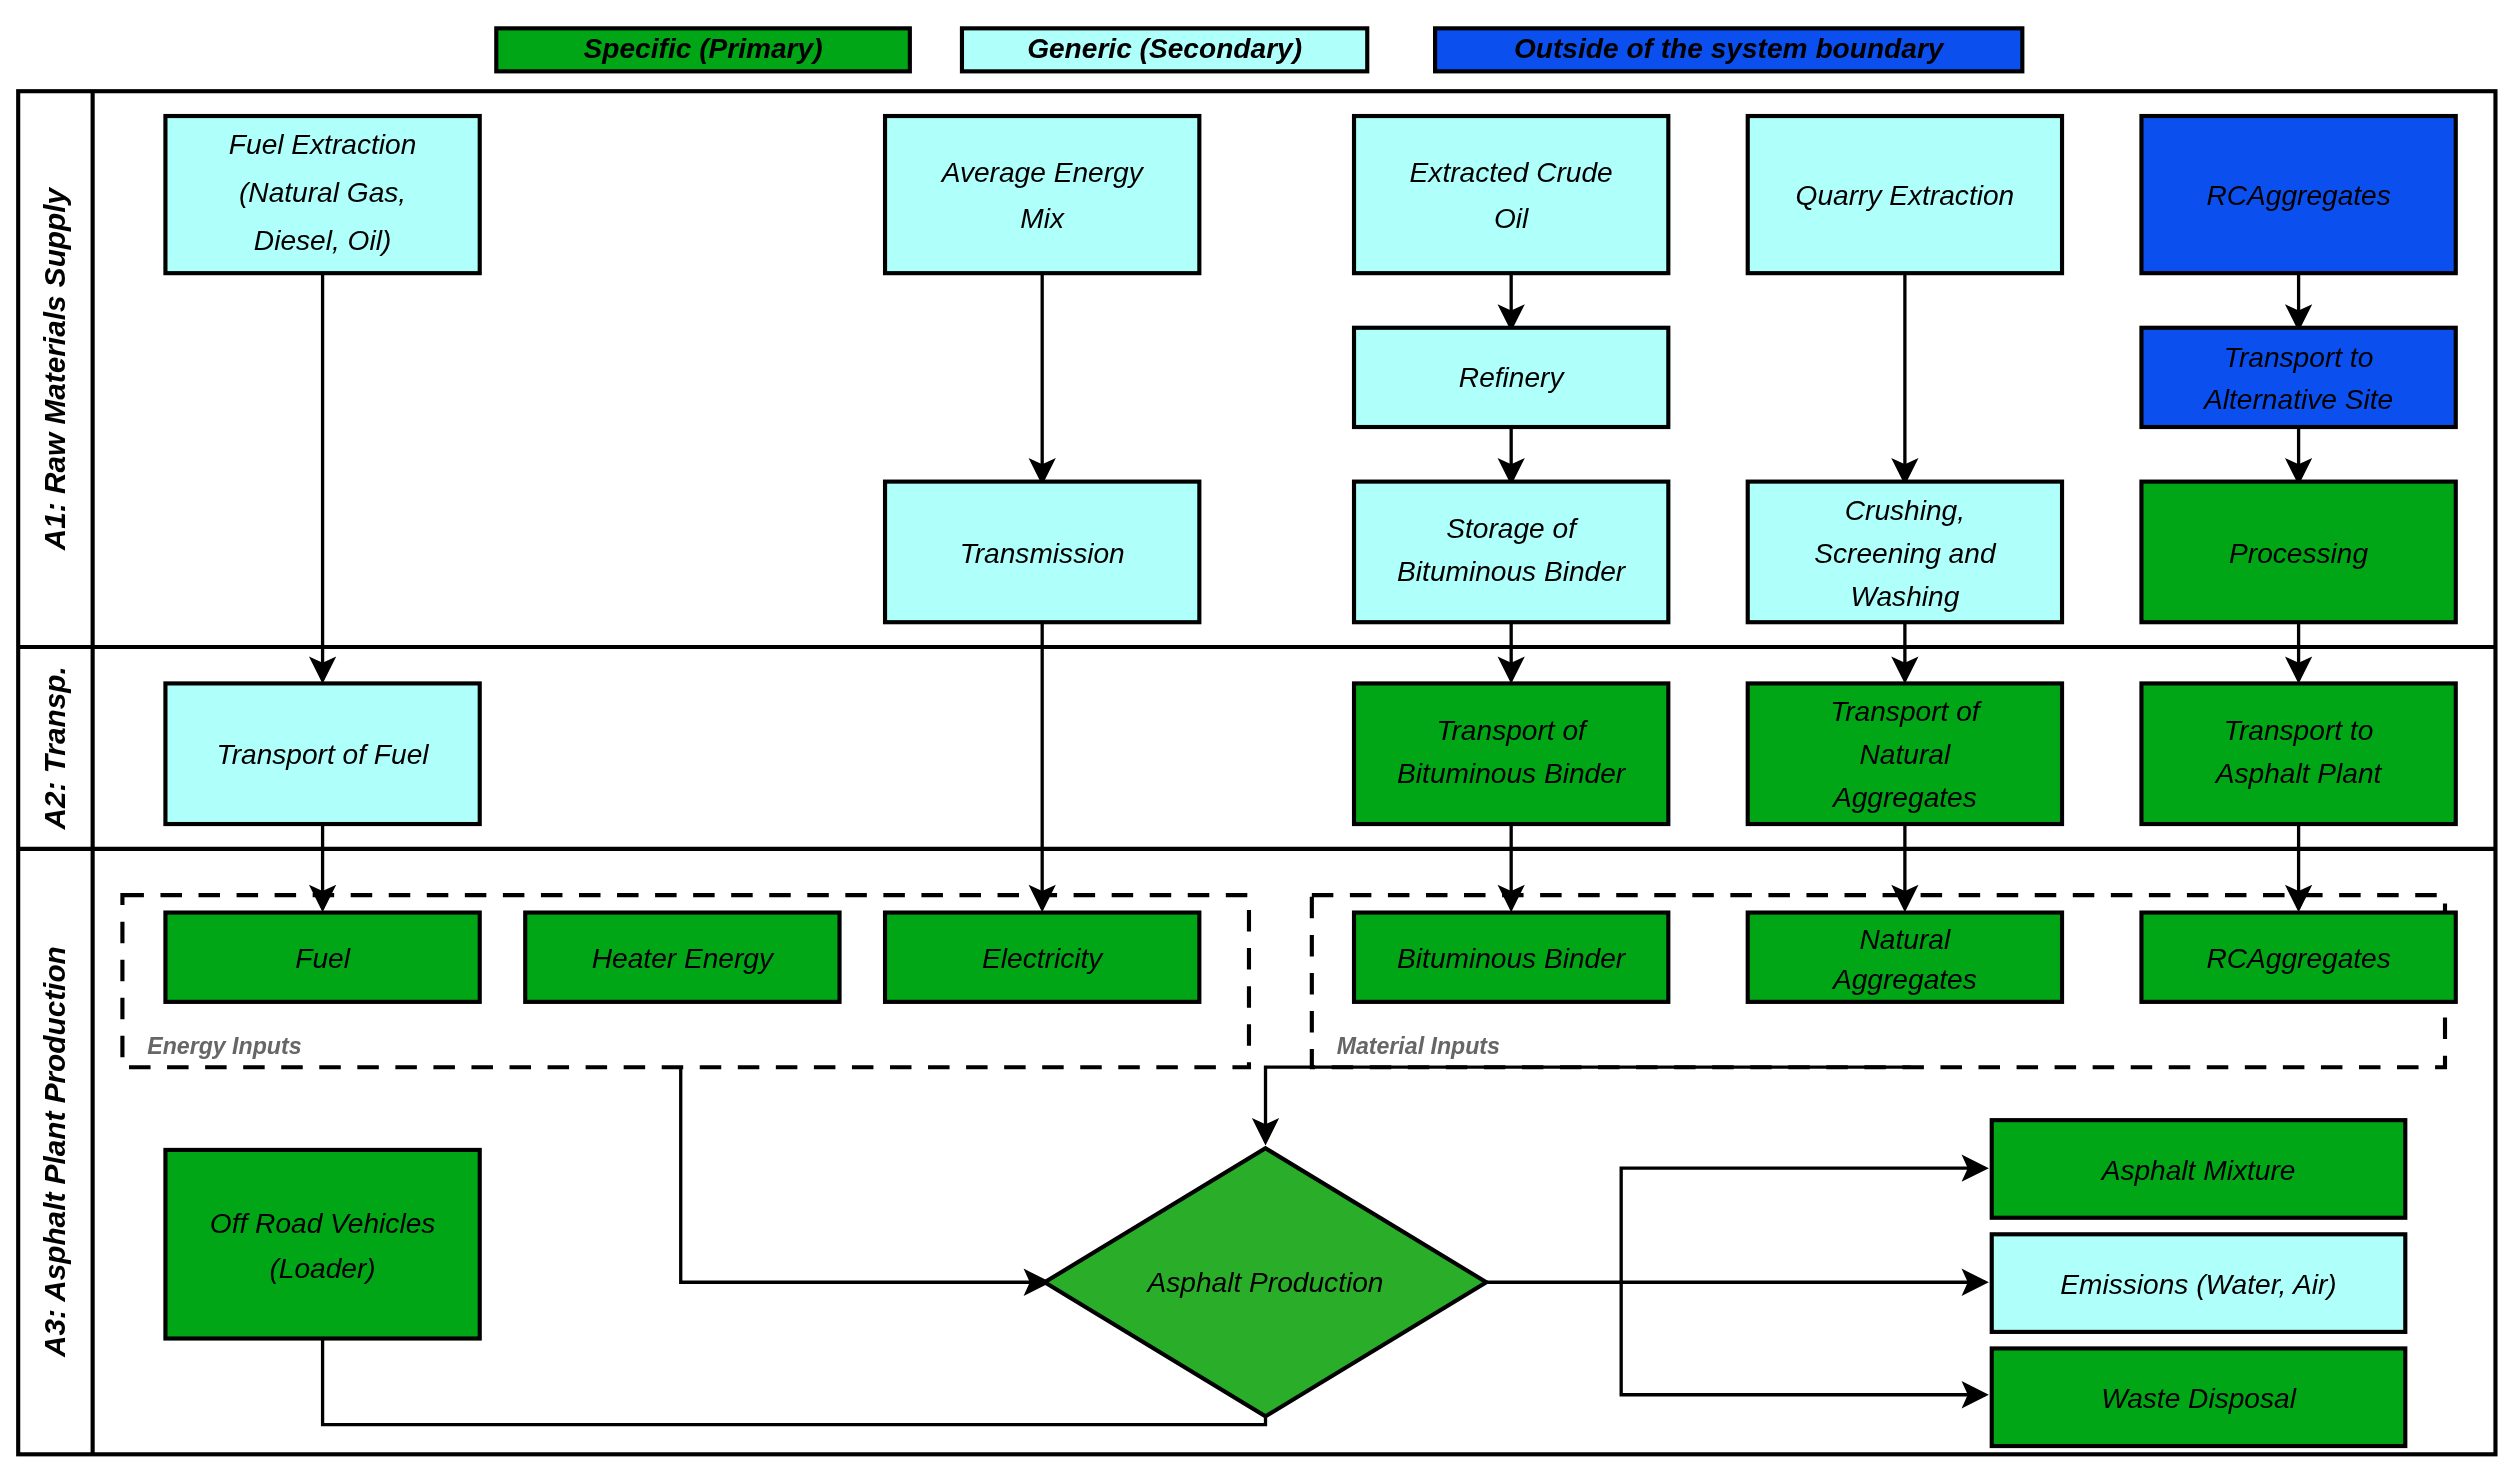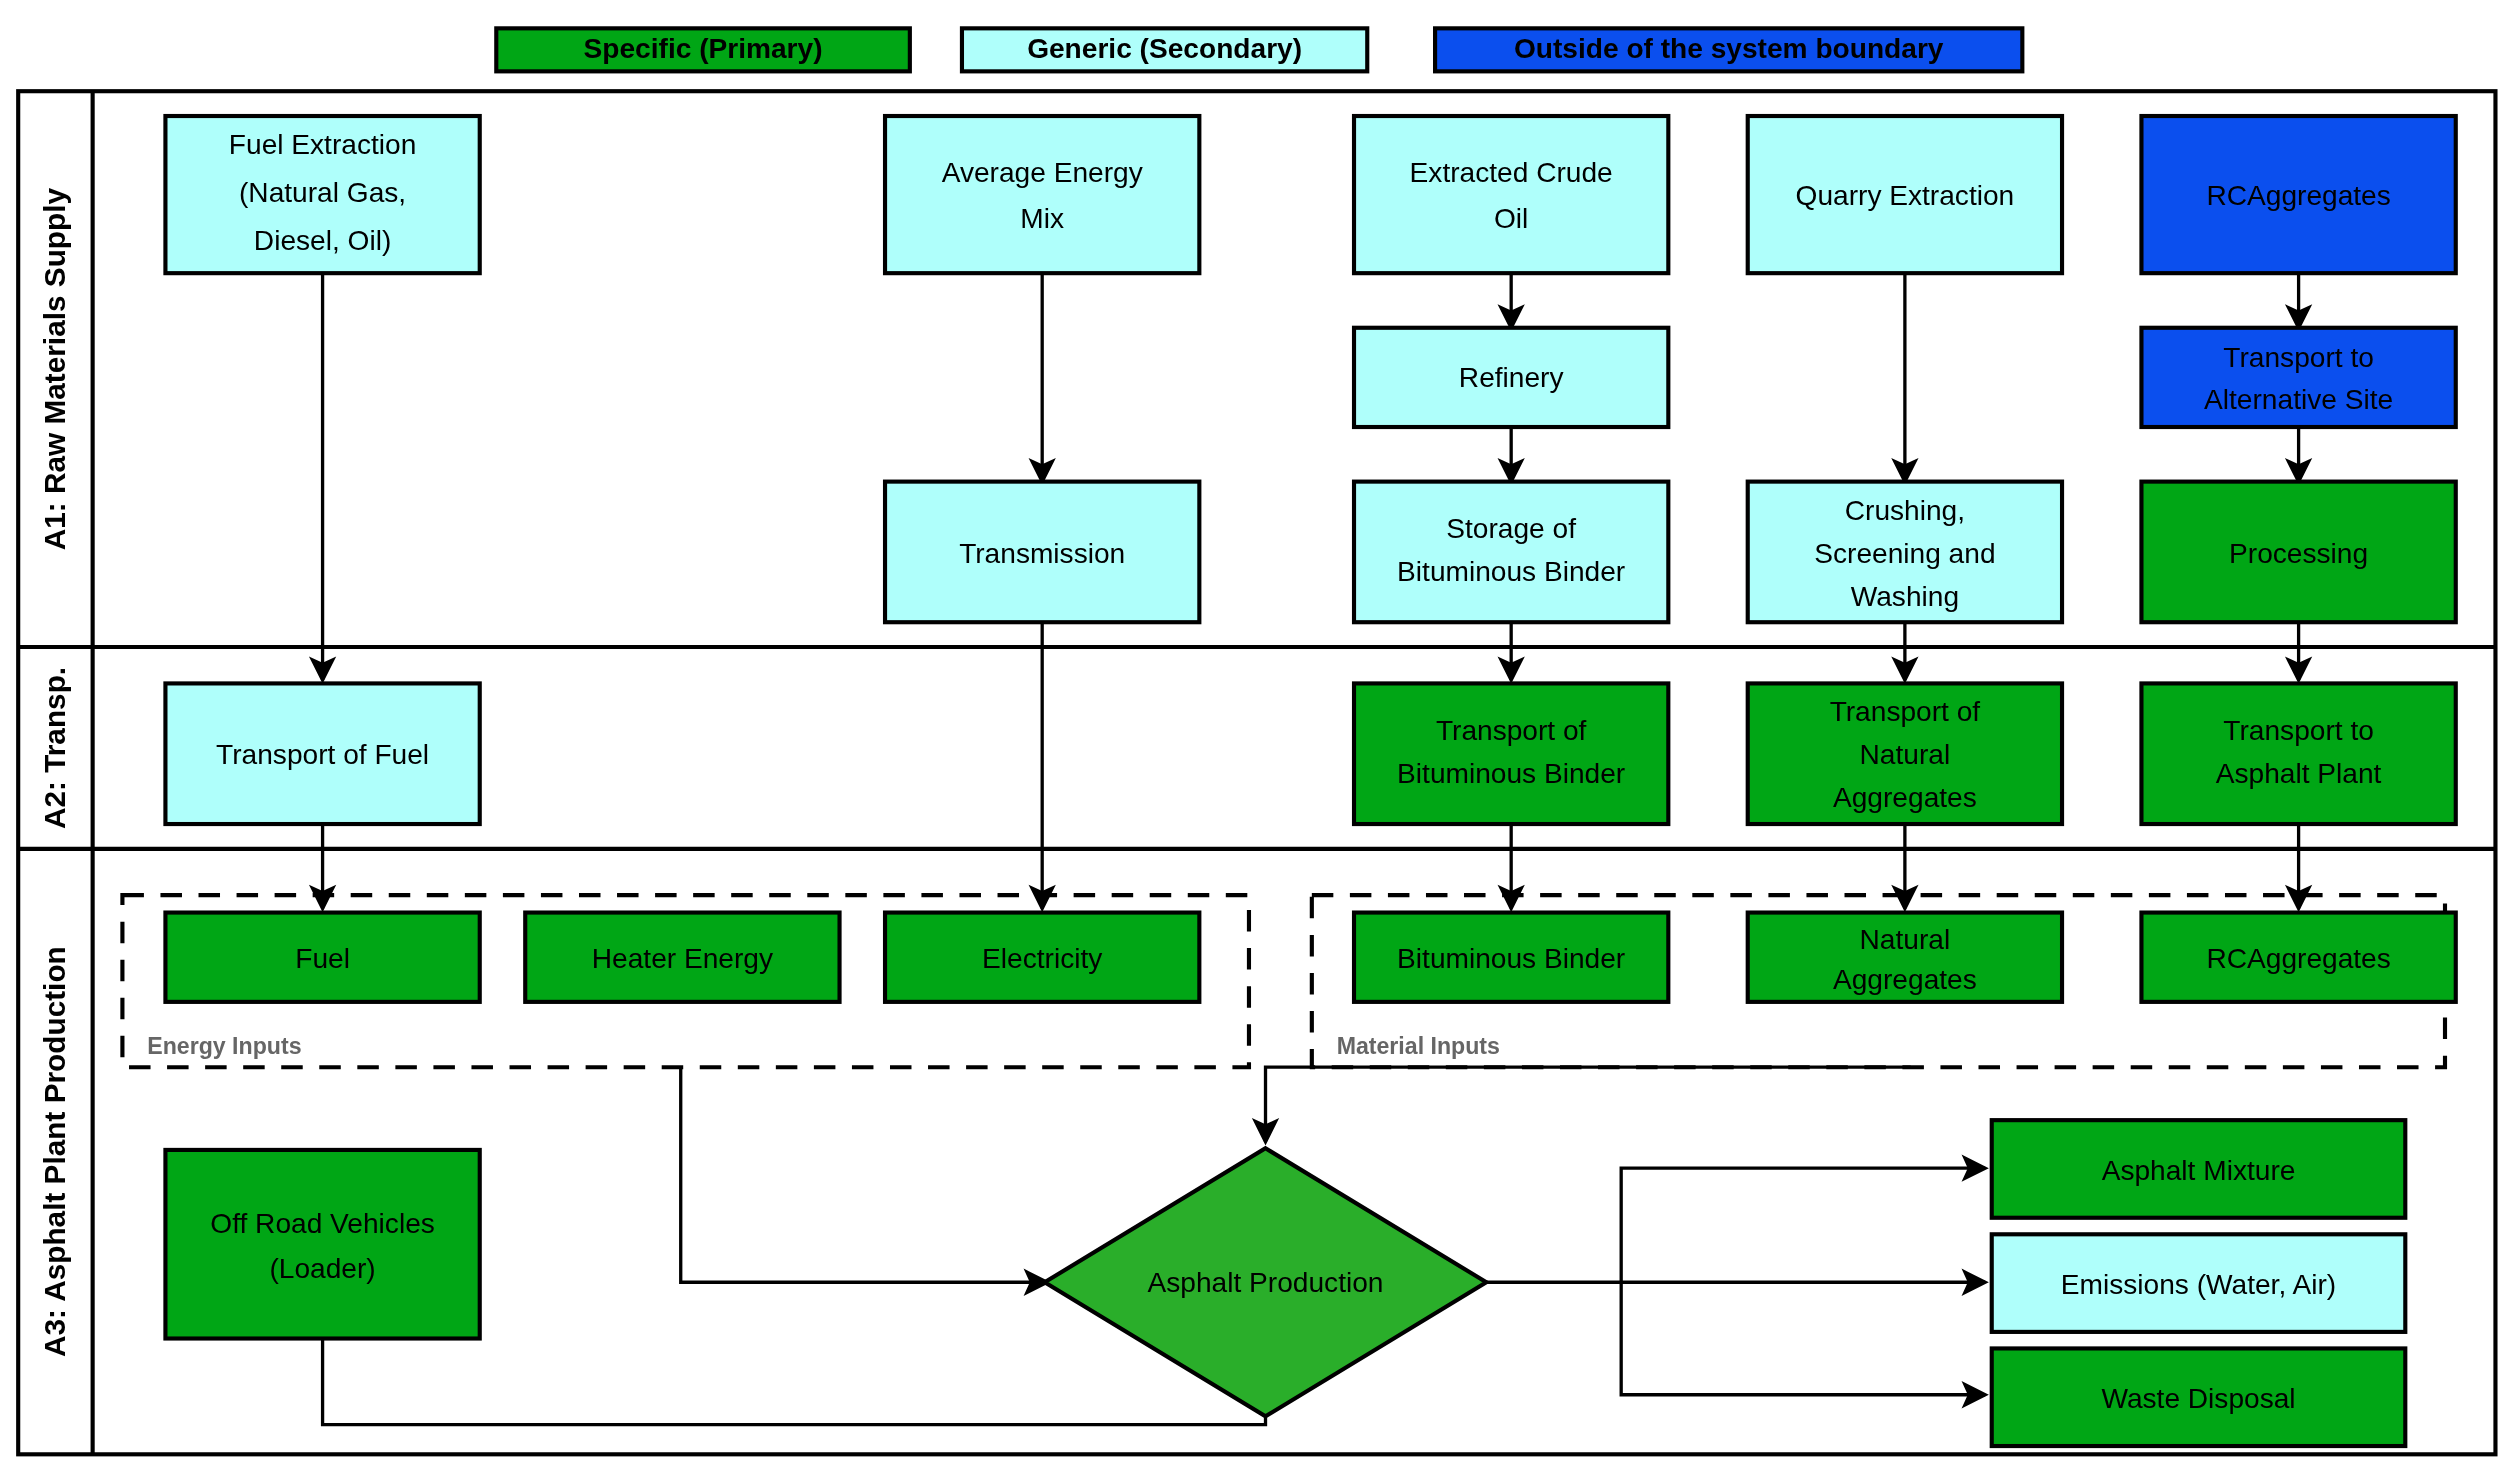--- a/index.html
+++ b/index.html
@@ -1,17 +1,17 @@
 <!DOCTYPE html>
 <html style="font-size:13.2px"><head>
 <meta charset="utf-8">
 <style>
   html,body{margin:0;padding:0;background:#ffffff;}
   body{width:2512px;height:1481px;font-family:"Liberation Sans",sans-serif;overflow:hidden;}
-  #stage{position:relative;width:2204px;height:1481px;}
+  #stage{position:relative;width:2204px;height:1481px;font-style:italic;}
   svg#flow{position:absolute;left:0;top:0;width:2512px;height:1481px;}
   .nodeLabel{font-family:"Liberation Sans",sans-serif;font-size:34px;fill:#000;}
   .legendLabel{font-family:"Liberation Sans",sans-serif;font-size:34px;font-weight:bold;fill:#000;}
   .bandLabel{font-family:"Liberation Sans",sans-serif;font-size:36px;font-weight:bold;fill:#000;}
   .groupLabel{font-family:"Liberation Sans",sans-serif;font-size:28px;font-weight:bold;fill:#666666;}
   .boxShape{stroke:#000000;stroke-width:5;}
   .frame{fill:none;stroke:#000000;stroke-width:5;}
   .divider{stroke:#000000;stroke-width:5;}
   .dashgroup{fill:none;stroke:#000000;stroke-width:5;stroke-dasharray:26 20;}
   .conn{stroke:#000000;stroke-width:4;fill:none;}

